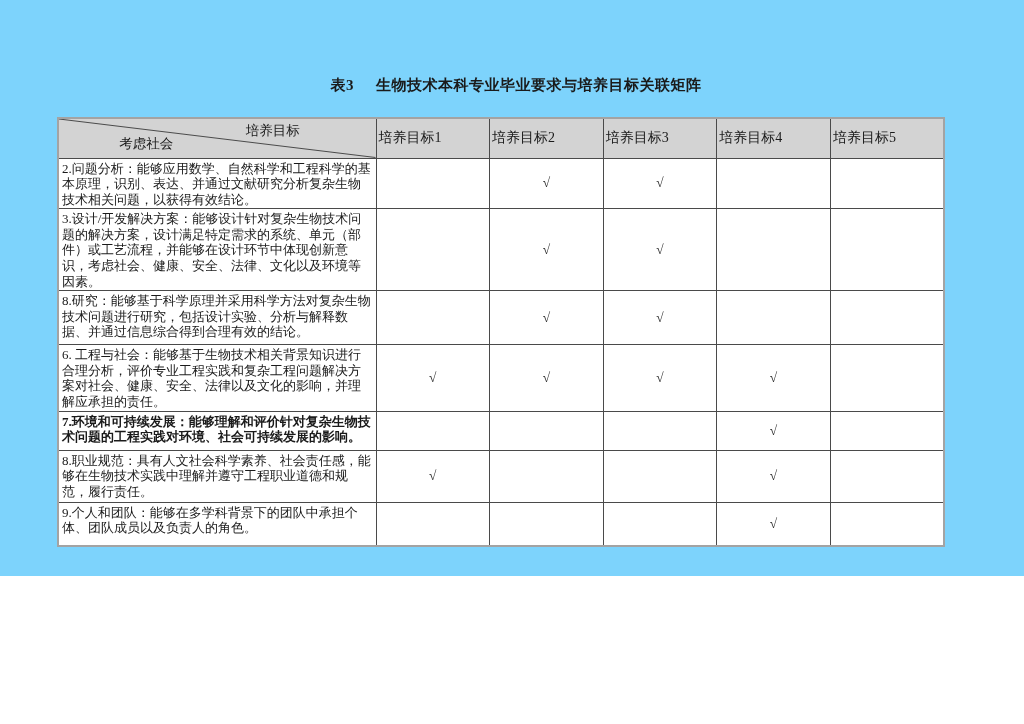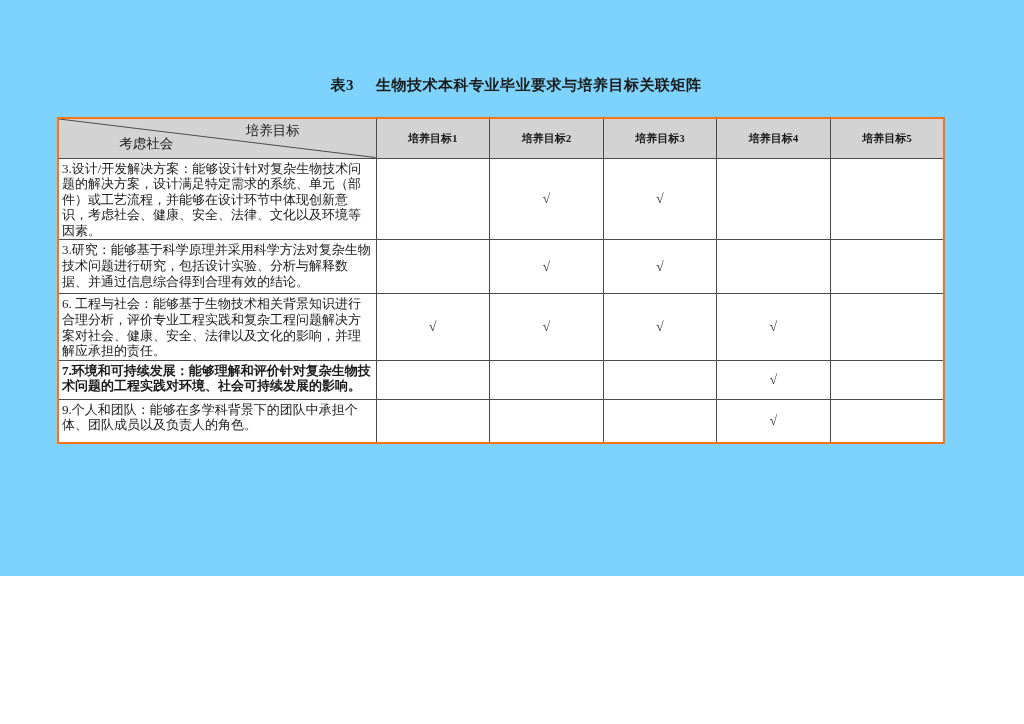--- a/index.html
+++ b/index.html
@@ -16,39 +16,39 @@
   .page{position:relative;width:1024px;height:576px;background:#7dd3fc;overflow:hidden;padding-left:8px;}
   .doc-title{
     position:absolute;top:76px;left:0;width:100%;
     text-align:center;font-size:15px;font-weight:bold;
     letter-spacing:0.5px;margin:0;
   }
   .title-gap{display:inline-block;width:22px;}
   table.matrix{
     position:absolute;left:57px;top:117px;width:886px;
     border-collapse:collapse;table-layout:fixed;
-    border:2px solid #f97316;
+    border:2px solid #a3a3a3;
   }
   table.matrix th,table.matrix td{
     border:1px solid var(--border-color);
     margin:0;box-sizing:border-box;
   }
   col.req-col{width:318px;}
   col.goal-col{width:113.6px;}
   tr.header-row{height:40px;}
   th.corner-cell{
     position:relative;background:var(--header-bg);
     padding:0;font-weight:normal;
   }
   th.corner-cell .diag{position:absolute;left:0;top:0;width:100%;height:100%;display:block;}
   .corner-top{position:absolute;top:3px;left:59%;font-size:13.5px;white-space:nowrap;}
   .corner-bottom{position:absolute;bottom:5px;left:19%;font-size:13.5px;white-space:nowrap;}
   th.goal-header{
     background:var(--header-bg);
-    font-size:11px;font-weight:bold;text-align:center;
+    font-size:14px;font-weight:normal;text-align:left;
     vertical-align:middle;padding:0 2px;
   }
   td.req-cell{
     font-size:13px;line-height:15.6px;
     padding:2px 3px 1px 3px;vertical-align:top;
     text-align:left;background:#ffffff;
     word-break:break-all;
   }
   td.mark-cell{
     text-align:center;vertical-align:middle;
@@ -87,30 +87,38 @@
 
       <th class="goal-header">培养目标1</th>
           <th class="goal-header">培养目标2</th>
           <th class="goal-header">培养目标3</th>
           <th class="goal-header">培养目标4</th>
           <th class="goal-header">培养目标5</th>
         </tr>
     </thead>
     <tbody>
 
+        <tr style="height: 47px;">
+          <td class="req-cell">2.问题分析：能够应用数学、自然科学和工程科学的基本原理，识别、表达、并通过文献研究分析复杂生物技术相关问题，以获得有效结论。</td>
+          <td class="mark-cell"></td>
+          <td class="mark-cell">√</td>
+          <td class="mark-cell">√</td>
+          <td class="mark-cell"></td>
+          <td class="mark-cell"></td>
+        </tr>
         <tr style="height: 68px;">
           <td class="req-cell">3.设计/开发解决方案：能够设计针对复杂生物技术问题的解决方案，设计满足特定需求的系统、单元（部件）或工艺流程，并能够在设计环节中体现创新意识，考虑社会、健康、安全、法律、文化以及环境等因素。</td>
           <td class="mark-cell"></td>
           <td class="mark-cell">√</td>
           <td class="mark-cell">√</td>
           <td class="mark-cell"></td>
           <td class="mark-cell"></td>
         </tr>
         <tr style="height: 54px;">
-          <td class="req-cell">3.研究：能够基于科学原理并采用科学方法对复杂生物技术问题进行研究，包括设计实验、分析与解释数据、并通过信息综合得到合理有效的结论。</td>
+          <td class="req-cell">8.研究：能够基于科学原理并采用科学方法对复杂生物技术问题进行研究，包括设计实验、分析与解释数据、并通过信息综合得到合理有效的结论。</td>
           <td class="mark-cell"></td>
           <td class="mark-cell">√</td>
           <td class="mark-cell">√</td>
           <td class="mark-cell"></td>
           <td class="mark-cell"></td>
         </tr>
         <tr style="height: 64px;">
           <td class="req-cell">6. 工程与社会：能够基于生物技术相关背景知识进行合理分析，评价专业工程实践和复杂工程问题解决方案对社会、健康、安全、法律以及文化的影响，并理解应承担的责任。</td>
           <td class="mark-cell">√</td>
           <td class="mark-cell">√</td>
@@ -119,20 +127,28 @@
           <td class="mark-cell"></td>
         </tr>
         <tr style="height: 39px; font-weight: bold;">
           <td class="req-cell">7.环境和可持续发展：能够理解和评价针对复杂生物技术问题的工程实践对环境、社会可持续发展的影响。</td>
           <td class="mark-cell"></td>
           <td class="mark-cell"></td>
           <td class="mark-cell"></td>
           <td class="mark-cell">√</td>
           <td class="mark-cell"></td>
         </tr>
+        <tr style="height: 52px;">
+          <td class="req-cell">8.职业规范：具有人文社会科学素养、社会责任感，能够在生物技术实践中理解并遵守工程职业道德和规范，履行责任。</td>
+          <td class="mark-cell">√</td>
+          <td class="mark-cell"></td>
+          <td class="mark-cell"></td>
+          <td class="mark-cell">√</td>
+          <td class="mark-cell"></td>
+        </tr>
         <tr style="height: 44px;">
           <td class="req-cell">9.个人和团队：能够在多学科背景下的团队中承担个体、团队成员以及负责人的角色。</td>
           <td class="mark-cell"></td>
           <td class="mark-cell"></td>
           <td class="mark-cell"></td>
           <td class="mark-cell">√</td>
           <td class="mark-cell"></td>
         </tr>
       </tbody>
   </table>

